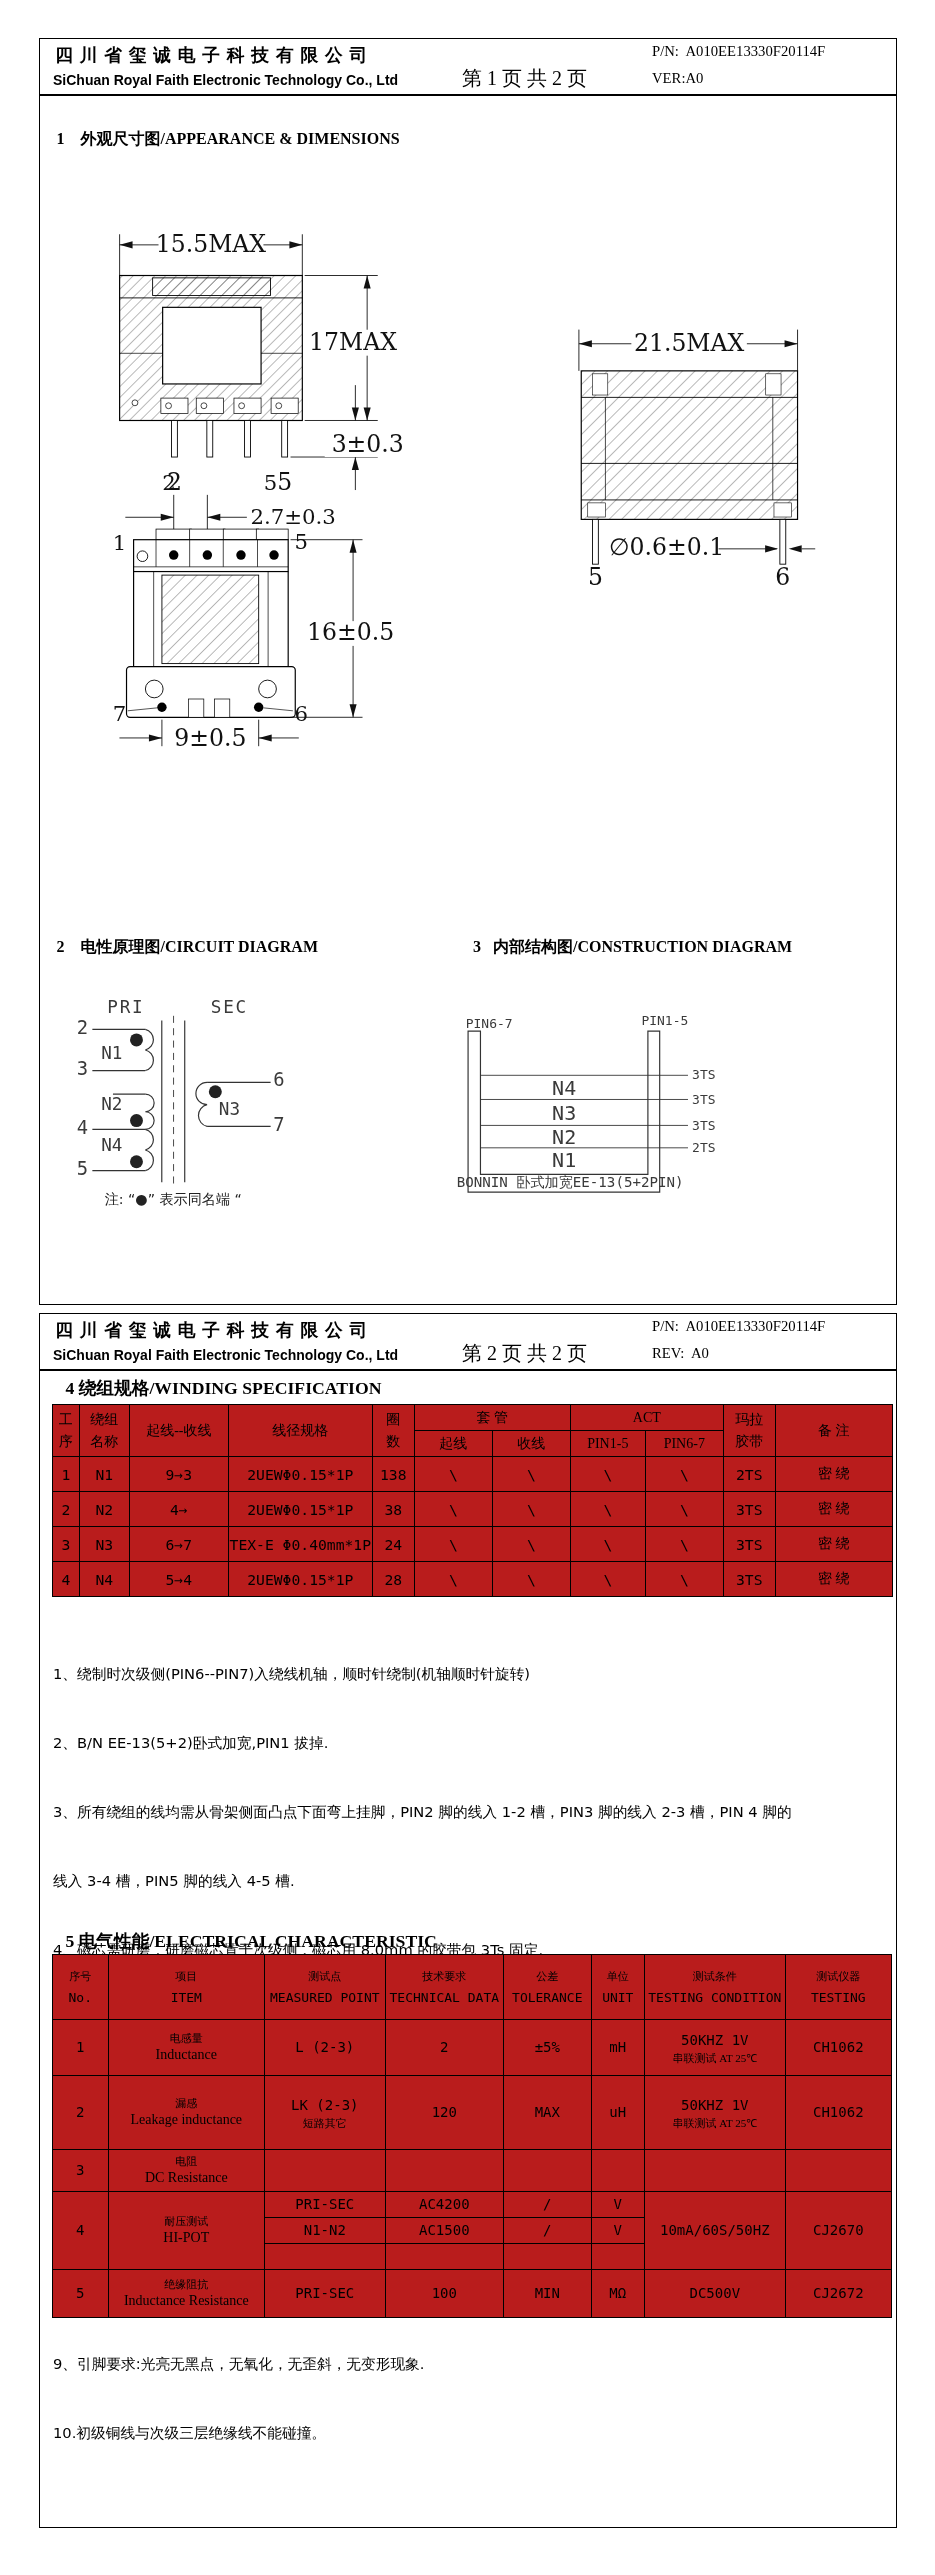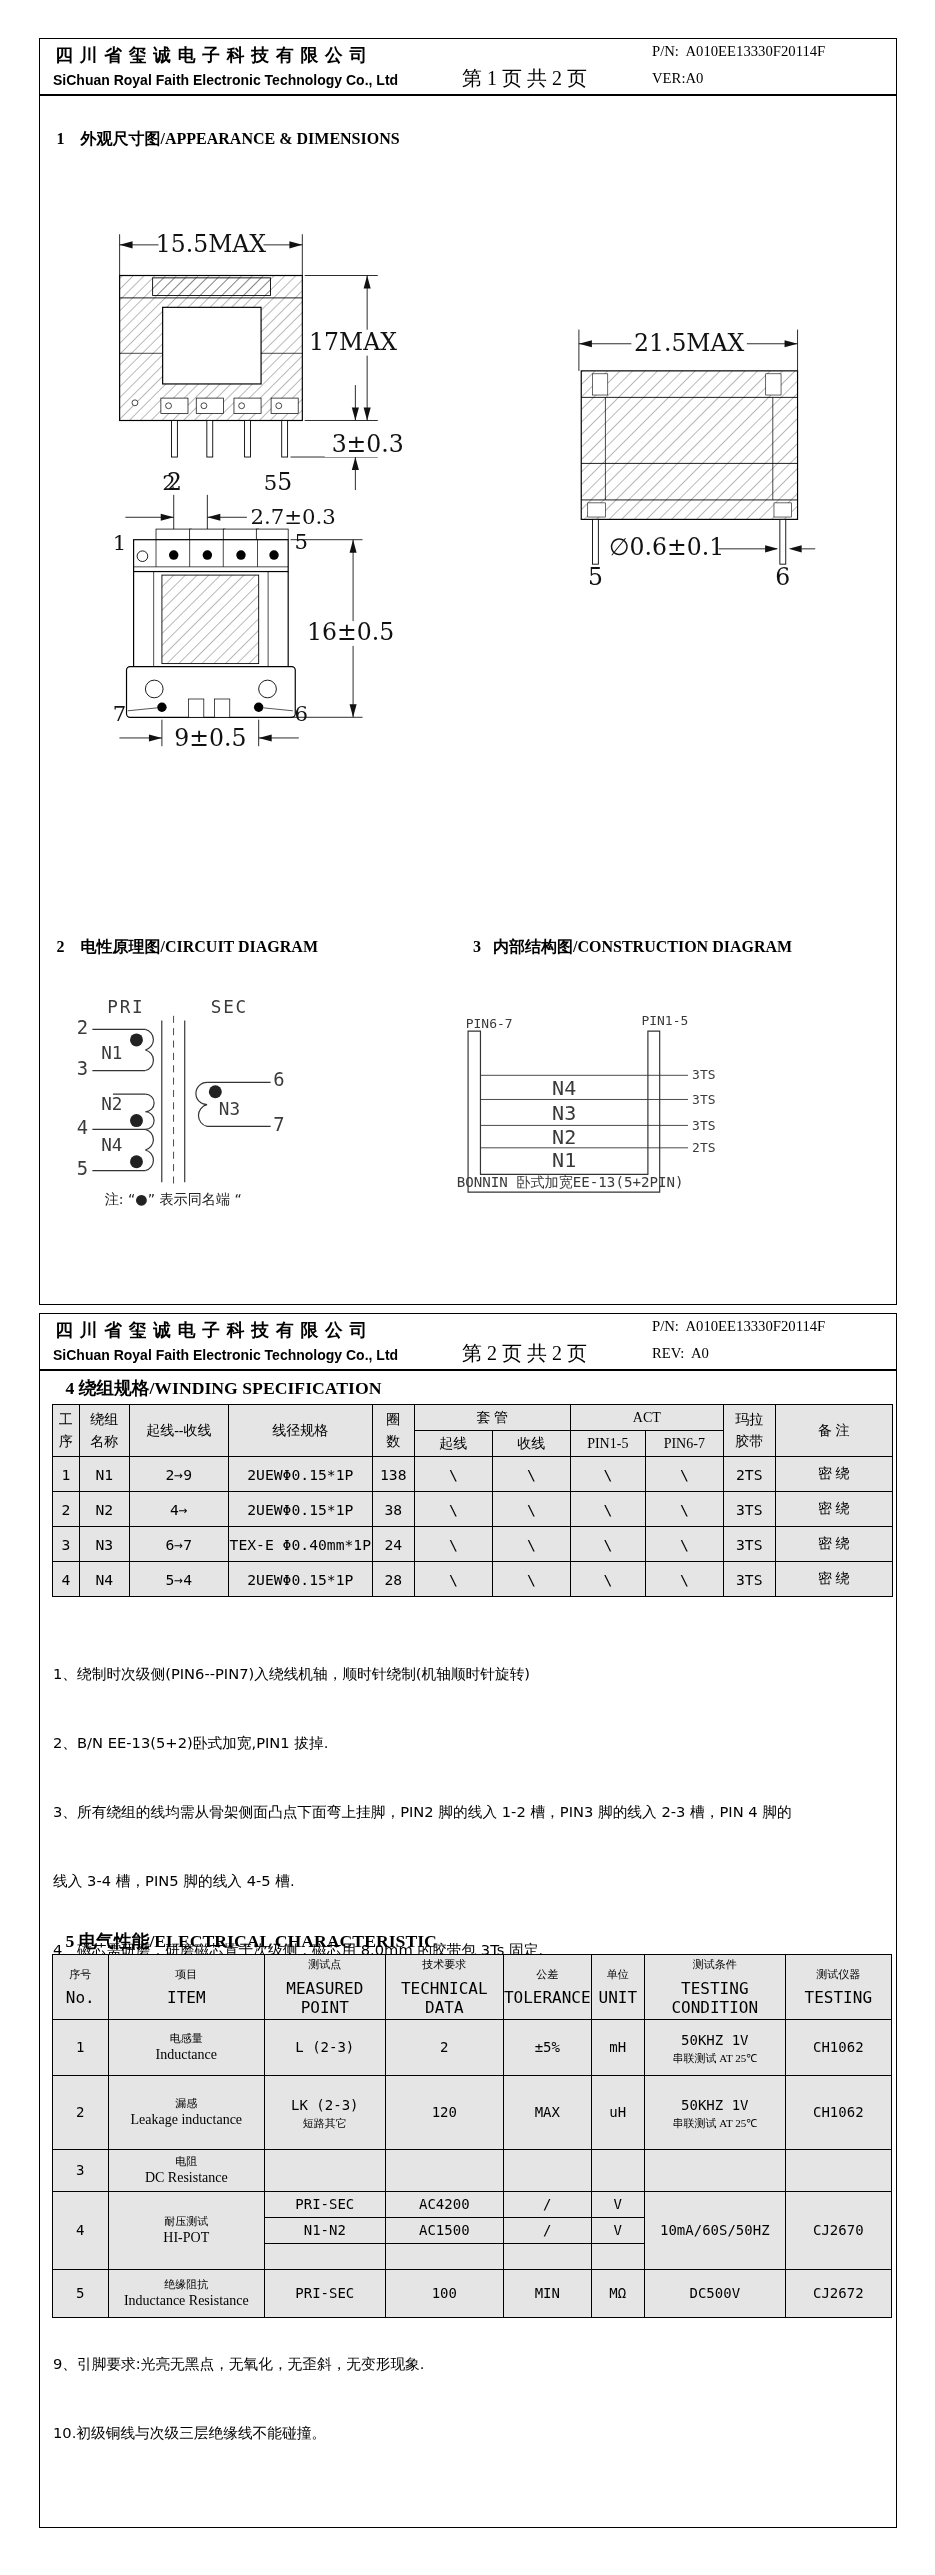--- a/index.html
+++ b/index.html
@@ -17,33 +17,33 @@
   .sec-title{position:absolute;left:16.5px;font-weight:bold;font-size:16px;white-space:pre;}
   .sec-title-p2{position:absolute;left:9.4px;font-weight:bold;font-size:17.7px;white-space:pre;margin-left:16px;}
   svg.draw{position:absolute;overflow:visible;}
   svg text{fill:#111;}
   .dim{font-family:"DejaVu Serif",serif;font-size:40px;}
   .dim36{font-family:"DejaVu Serif",serif;font-size:36px;}
   .lbl{font-family:"DejaVu Serif",serif;font-size:40px;}
   .cmono{font-family:"DejaVu Sans Mono",monospace;fill:#3a3a3a;}
   .note-cad{font-family:"DejaVu Sans",sans-serif;fill:#222;}
   
-  table{border-collapse:collapse;table-layout:fixed;background:#e5e5e5;}
+  table{border-collapse:collapse;table-layout:fixed;background:#b91c1c;}
   .wtable{position:absolute;left:11.8px;top:90px;width:839px;border:1.8px solid #000;}
   .wtable td{border:1.2px solid #000;text-align:center;vertical-align:middle;padding:0;overflow:hidden;}
   .hd{font-size:14px;}
   .dt{font-family:"DejaVu Sans Mono",monospace;font-size:14.7px;}
   .vstack{width:1.15em;margin:0 auto;line-height:1.55;word-break:break-all;}
   .v2{width:2.3em;margin:0 auto;line-height:1.55;word-break:break-all;}
   .notes{position:absolute;left:13px;top:302px;font-family:"DejaVu Sans",sans-serif;
          font-size:14.7px;line-height:23px;white-space:pre;}
   .etable{position:absolute;left:11.8px;top:640px;width:839px;border:1.8px solid #000;}
   .etable td{border:1.2px solid #000;text-align:center;vertical-align:middle;padding:0;overflow:hidden;}
   .e-cn{font-size:11px;line-height:1.35;}
-  .e-en{font-family:"DejaVu Sans Mono",monospace;font-size:16px;margin-top:7px;}
+  .e-en{font-family:"DejaVu Sans Mono",monospace;font-size:13px;margin-top:7px;}
   .e-item-en{font-size:14px;line-height:1.3;}
   .e-val{font-family:"DejaVu Sans Mono",monospace;font-size:14px;line-height:1.5;}
 </style>
 </head>
 <body>
 
 <div class="canvas">
 
   <div class="page" id="page1">
     <div class="hdr">
@@ -325,21 +325,21 @@
       </tr>
       <tr style="height:26px">
         <td class="hd">起线</td>
         <td class="hd">收线</td>
         <td class="hd">PIN1-5</td>
         <td class="hd">PIN6-7</td>
       </tr>
       <tr style="height:35px">
         <td class="dt">1</td>
         <td class="dt">N1</td>
-        <td class="dt">2→9</td>
+        <td class="dt">9→3</td>
         <td class="dt">2UEWΦ0.15*1P</td>
         <td class="dt">138</td>
         <td class="dt">\</td>
         <td class="dt">\</td>
         <td class="dt">\</td>
         <td class="dt">\</td>
         <td class="dt">2TS</td>
         <td class="hd">密  绕</td>
       </tr>
       <tr style="height:35px">

